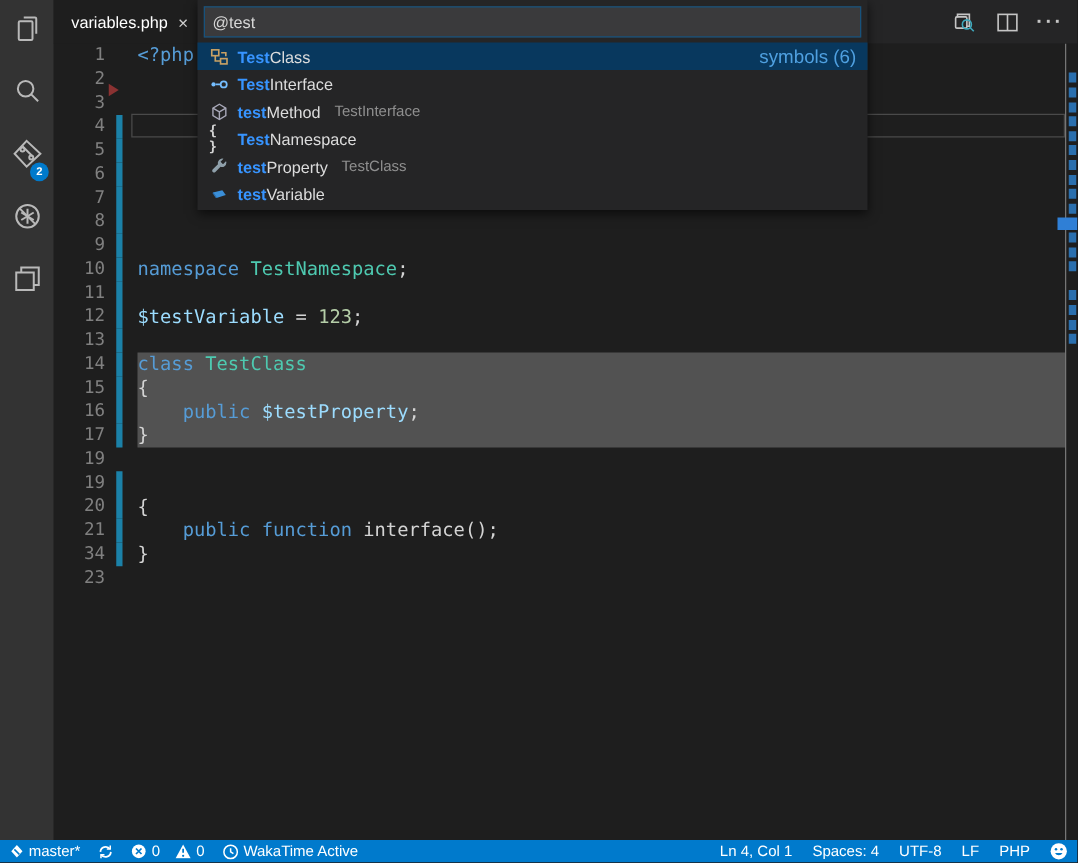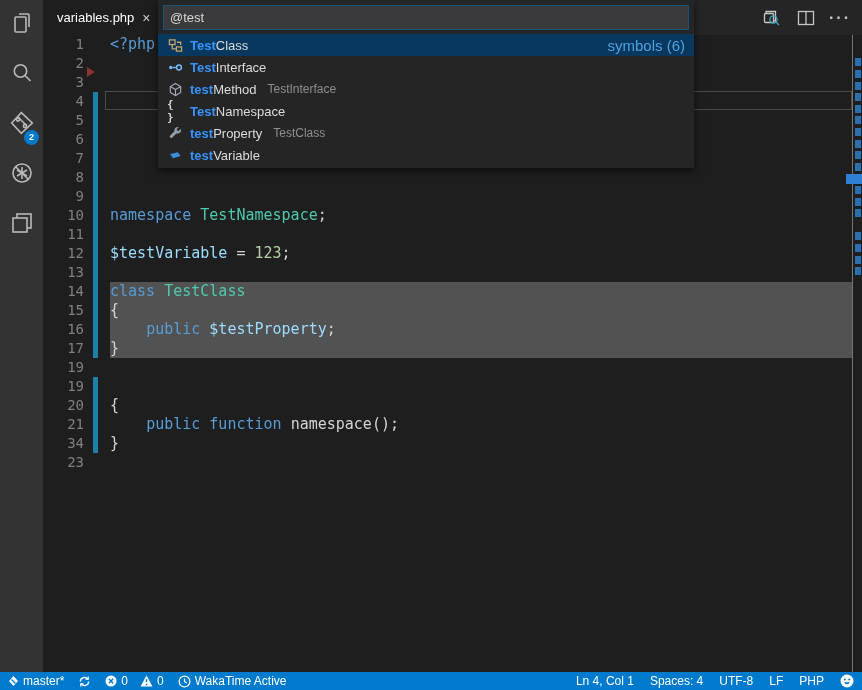--- a/index.html
+++ b/index.html
@@ -166,21 +166,21 @@
           <div class="line"><span class="ln">11</span><span class="gbar"></span><span class="lcode"></span></div>
           <div class="line"><span class="ln">12</span><span class="gbar"></span><span class="lcode"><span class="tok-var">$testVariable</span><span class="tok-plain"> = </span><span class="tok-num">123</span><span class="tok-plain">;</span></span></div>
           <div class="line"><span class="ln">13</span><span class="gbar"></span><span class="lcode"></span></div>
           <div class="line"><span class="ln">14</span><span class="gbar"></span><span class="lcode"><span class="tok-kw">class </span><span class="tok-type">TestClass</span></span></div>
           <div class="line"><span class="ln">15</span><span class="gbar"></span><span class="lcode"><span class="tok-plain">{</span></span></div>
           <div class="line"><span class="ln">16</span><span class="gbar"></span><span class="lcode"><span class="tok-plain">    </span><span class="tok-kw">public </span><span class="tok-var">$testProperty</span><span class="tok-plain">;</span></span></div>
           <div class="line"><span class="ln">17</span><span class="gbar"></span><span class="lcode"><span class="tok-plain">}</span></span></div>
           <div class="line"><span class="ln">19</span><span class="lcode"></span></div>
           <div class="line"><span class="ln">19</span><span class="gbar"></span></div>
           <div class="line"><span class="ln">20</span><span class="gbar"></span><span class="lcode"><span class="tok-plain">{</span></span></div>
-          <div class="line"><span class="ln">21</span><span class="gbar"></span><span class="lcode"><span class="tok-plain">    </span><span class="tok-kw">public function </span><span class="tok-plain">namespace();</span></span></div>
+          <div class="line"><span class="ln">21</span><span class="gbar"></span><span class="lcode"><span class="tok-plain">    </span><span class="tok-kw">public function </span><span class="tok-plain">interface();</span></span></div>
           <div class="line"><span class="ln">34</span><span class="gbar"></span><span class="lcode"><span class="tok-plain">}</span></span></div>
           <div class="line"><span class="ln">23</span><span class="lcode"></span></div>
         </div>
       <div class="ruler" id="ruler">
           <div class="rmark" style="top: 23px;"></div>
           <div class="rmark" style="top: 35px;"></div>
           <div class="rmark" style="top: 47px;"></div>
           <div class="rmark" style="top: 58px;"></div>
           <div class="rmark" style="top: 70px;"></div>
           <div class="rmark" style="top: 81px;"></div>

